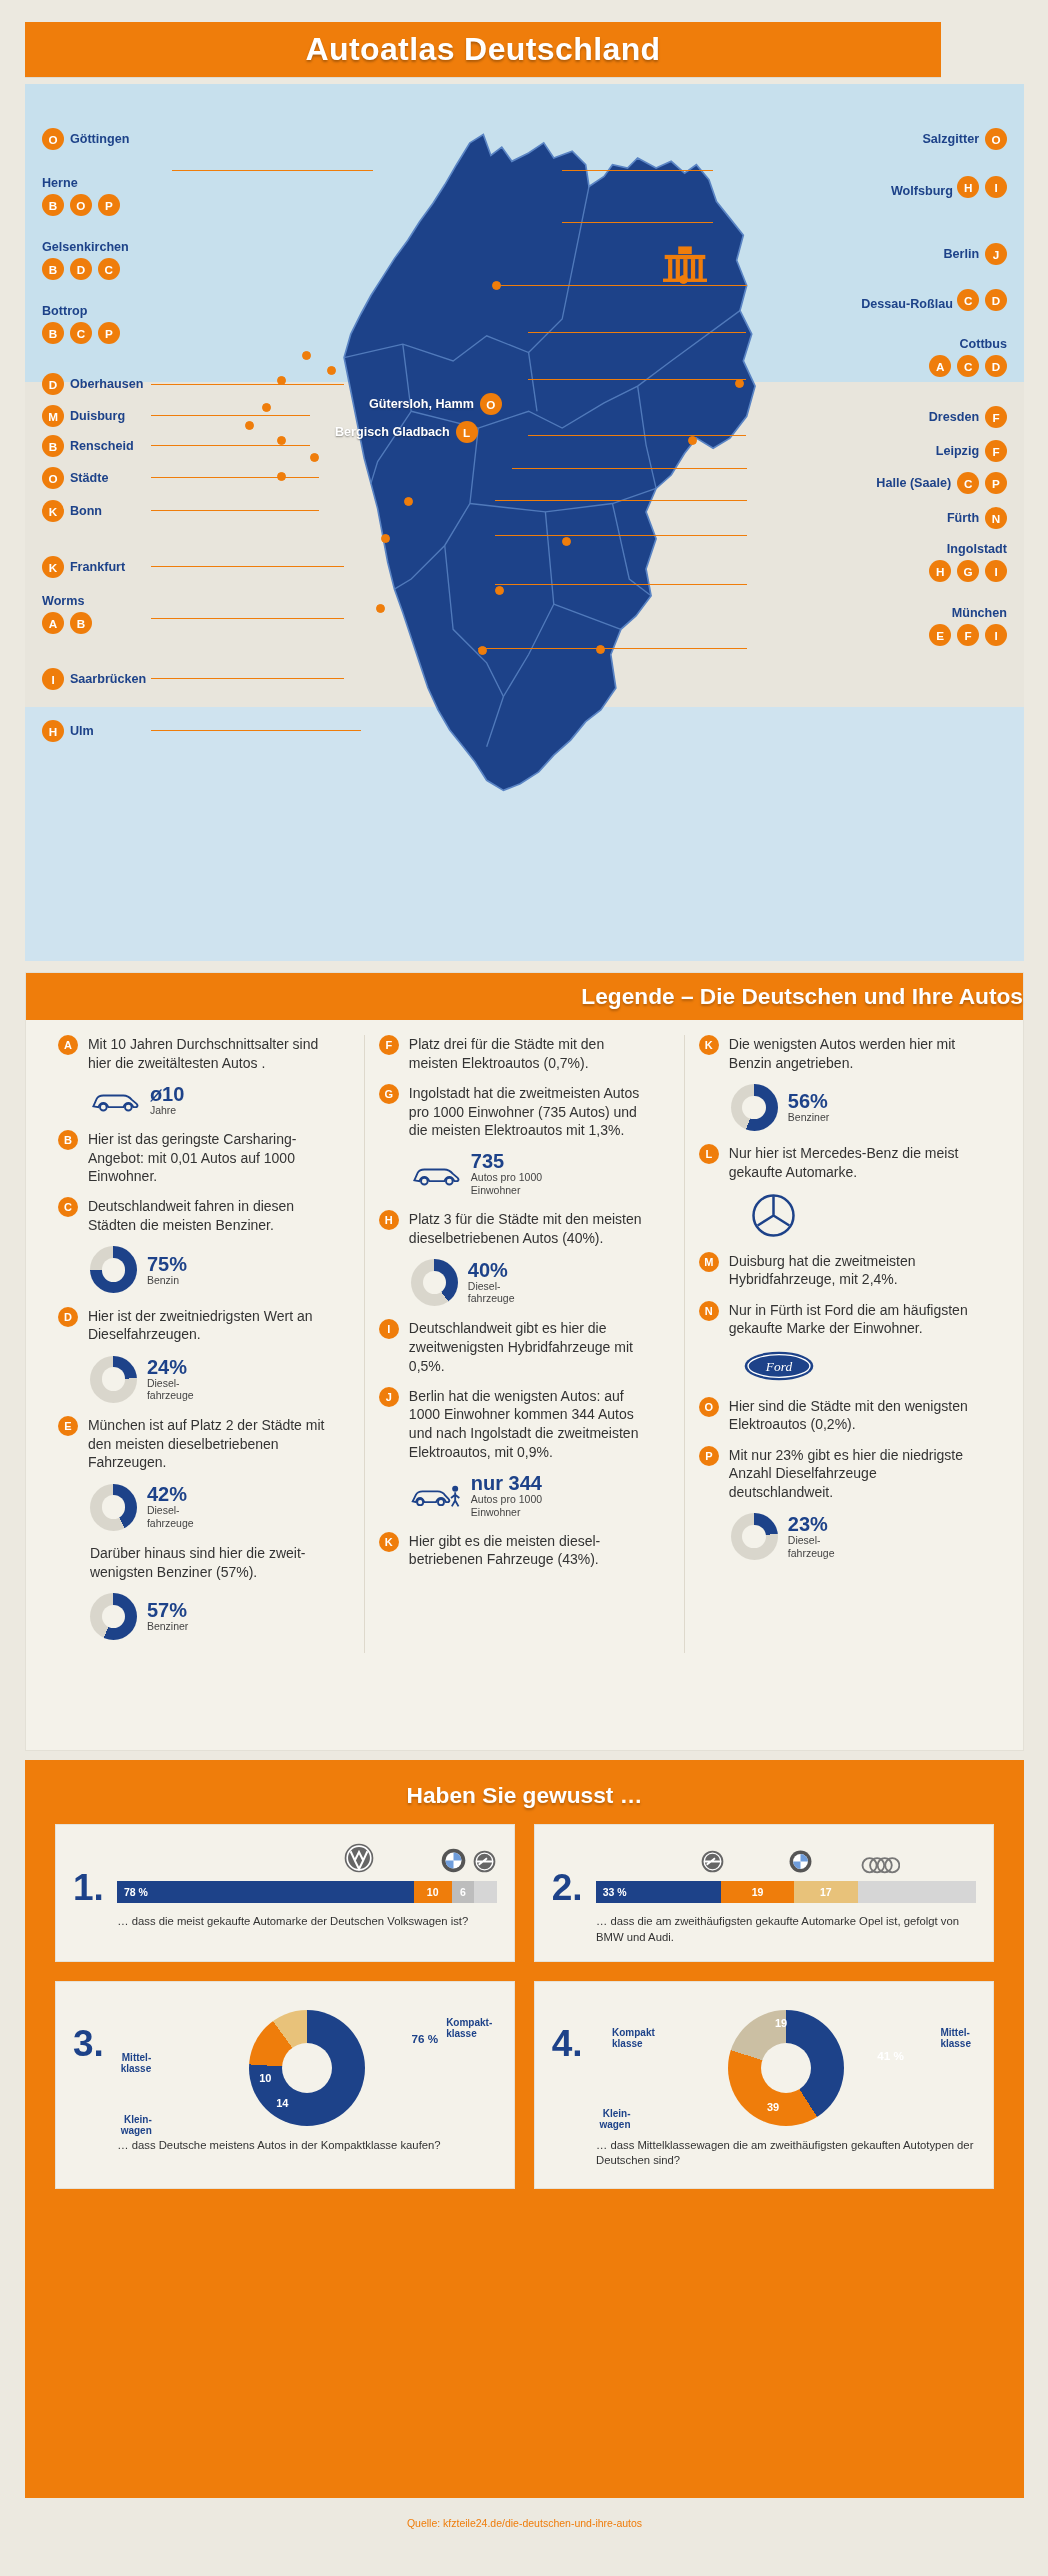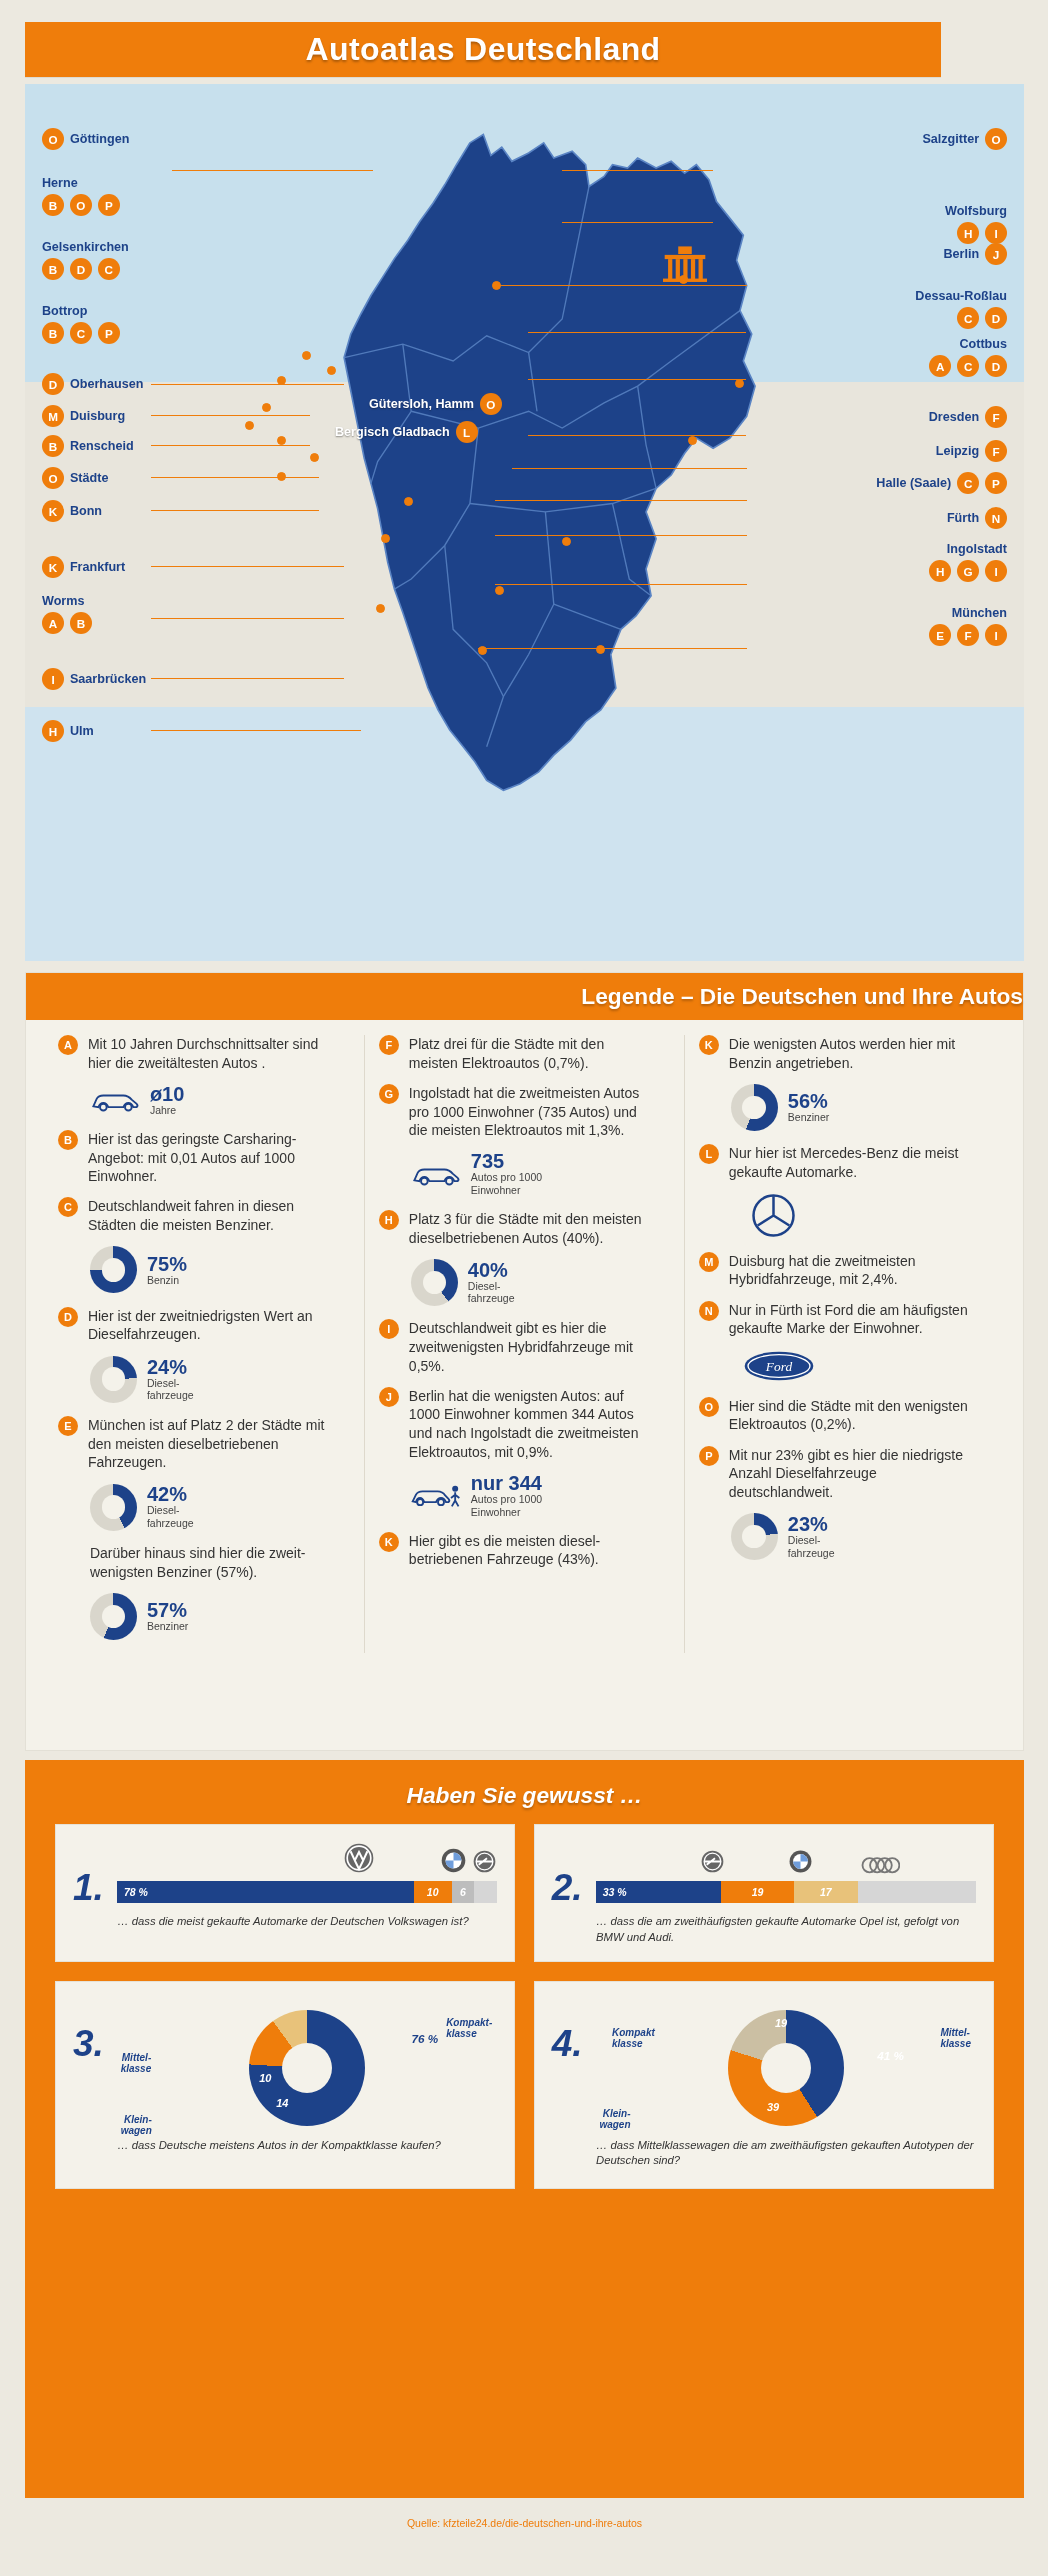--- a/index.html
+++ b/index.html
@@ -98,21 +98,21 @@
   .donut::after {
     content:""; position:absolute; left:11.7px; top:11.7px; width:23.5px; height:23.5px;
     border-radius:50%; background:#f4f2ea;
   }
 
   .caricon { width:50px; height:25px; position:relative; flex:0 0 auto; }
 
   
   .know {
     position:absolute; left:25px; top:1760px; width:999px; height:738px;
-    background:#ef7d0b; overflow:hidden;font-style:italic;
+    background:#ef7d0b; overflow:hidden;
   }
   .know h2 {
     margin:0; padding:22px 0 15px 0; text-align:center; color:#fff;
     font-size:22.7px; font-weight:bold; text-shadow:0 1.7px 2.5px rgba(0,0,0,.25);
   }
   .know-grid {
     display:grid; grid-template-columns:1fr 1fr; grid-template-rows:auto auto;
     gap:18.5px; padding:0 30px 25px 30px;
   }
   .card {
@@ -314,34 +314,34 @@
         <span class="label-text">Ulm</span>
       </div>
     </div>
 
     <div>
       <div class="label" style="right:17px; top:44px;">
         <span class="label-text">Salzgitter</span>
         <div class="badge">O</div>
       </div>
 
-      <div class="label" style="right:17px; top:92px; flex-direction:column; align-items:flex-end; gap:4.2px;margin-top:28px;">
+      <div class="label" style="right:17px; top:92px; flex-direction:row; align-items:flex-end; gap:4.2px;">
         <span class="label-text">Wolfsburg</span>
         <div class="badges-row">
           <div class="badge">H</div>
           <div class="badge">I</div>
         </div>
       </div>
 
       <div class="label" style="right:17px; top:159px;">
         <span class="label-text">Berlin</span>
         <div class="badge">J</div>
       </div>
 
-      <div class="label" style="right:17px; top:205px; flex-direction:column; align-items:flex-end; gap:4.2px;">
+      <div class="label" style="right:17px; top:205px; flex-direction:row; align-items:flex-end; gap:4.2px;">
         <span class="label-text">Dessau-Roßlau</span>
         <div class="badges-row">
           <div class="badge">C</div>
           <div class="badge">D</div>
         </div>
       </div>
 
       <div class="label" style="right:17px; top:253px; flex-direction:column; align-items:flex-end; gap:4.2px;">
         <span class="label-text">Cottbus</span>
         <div class="badges-row">

